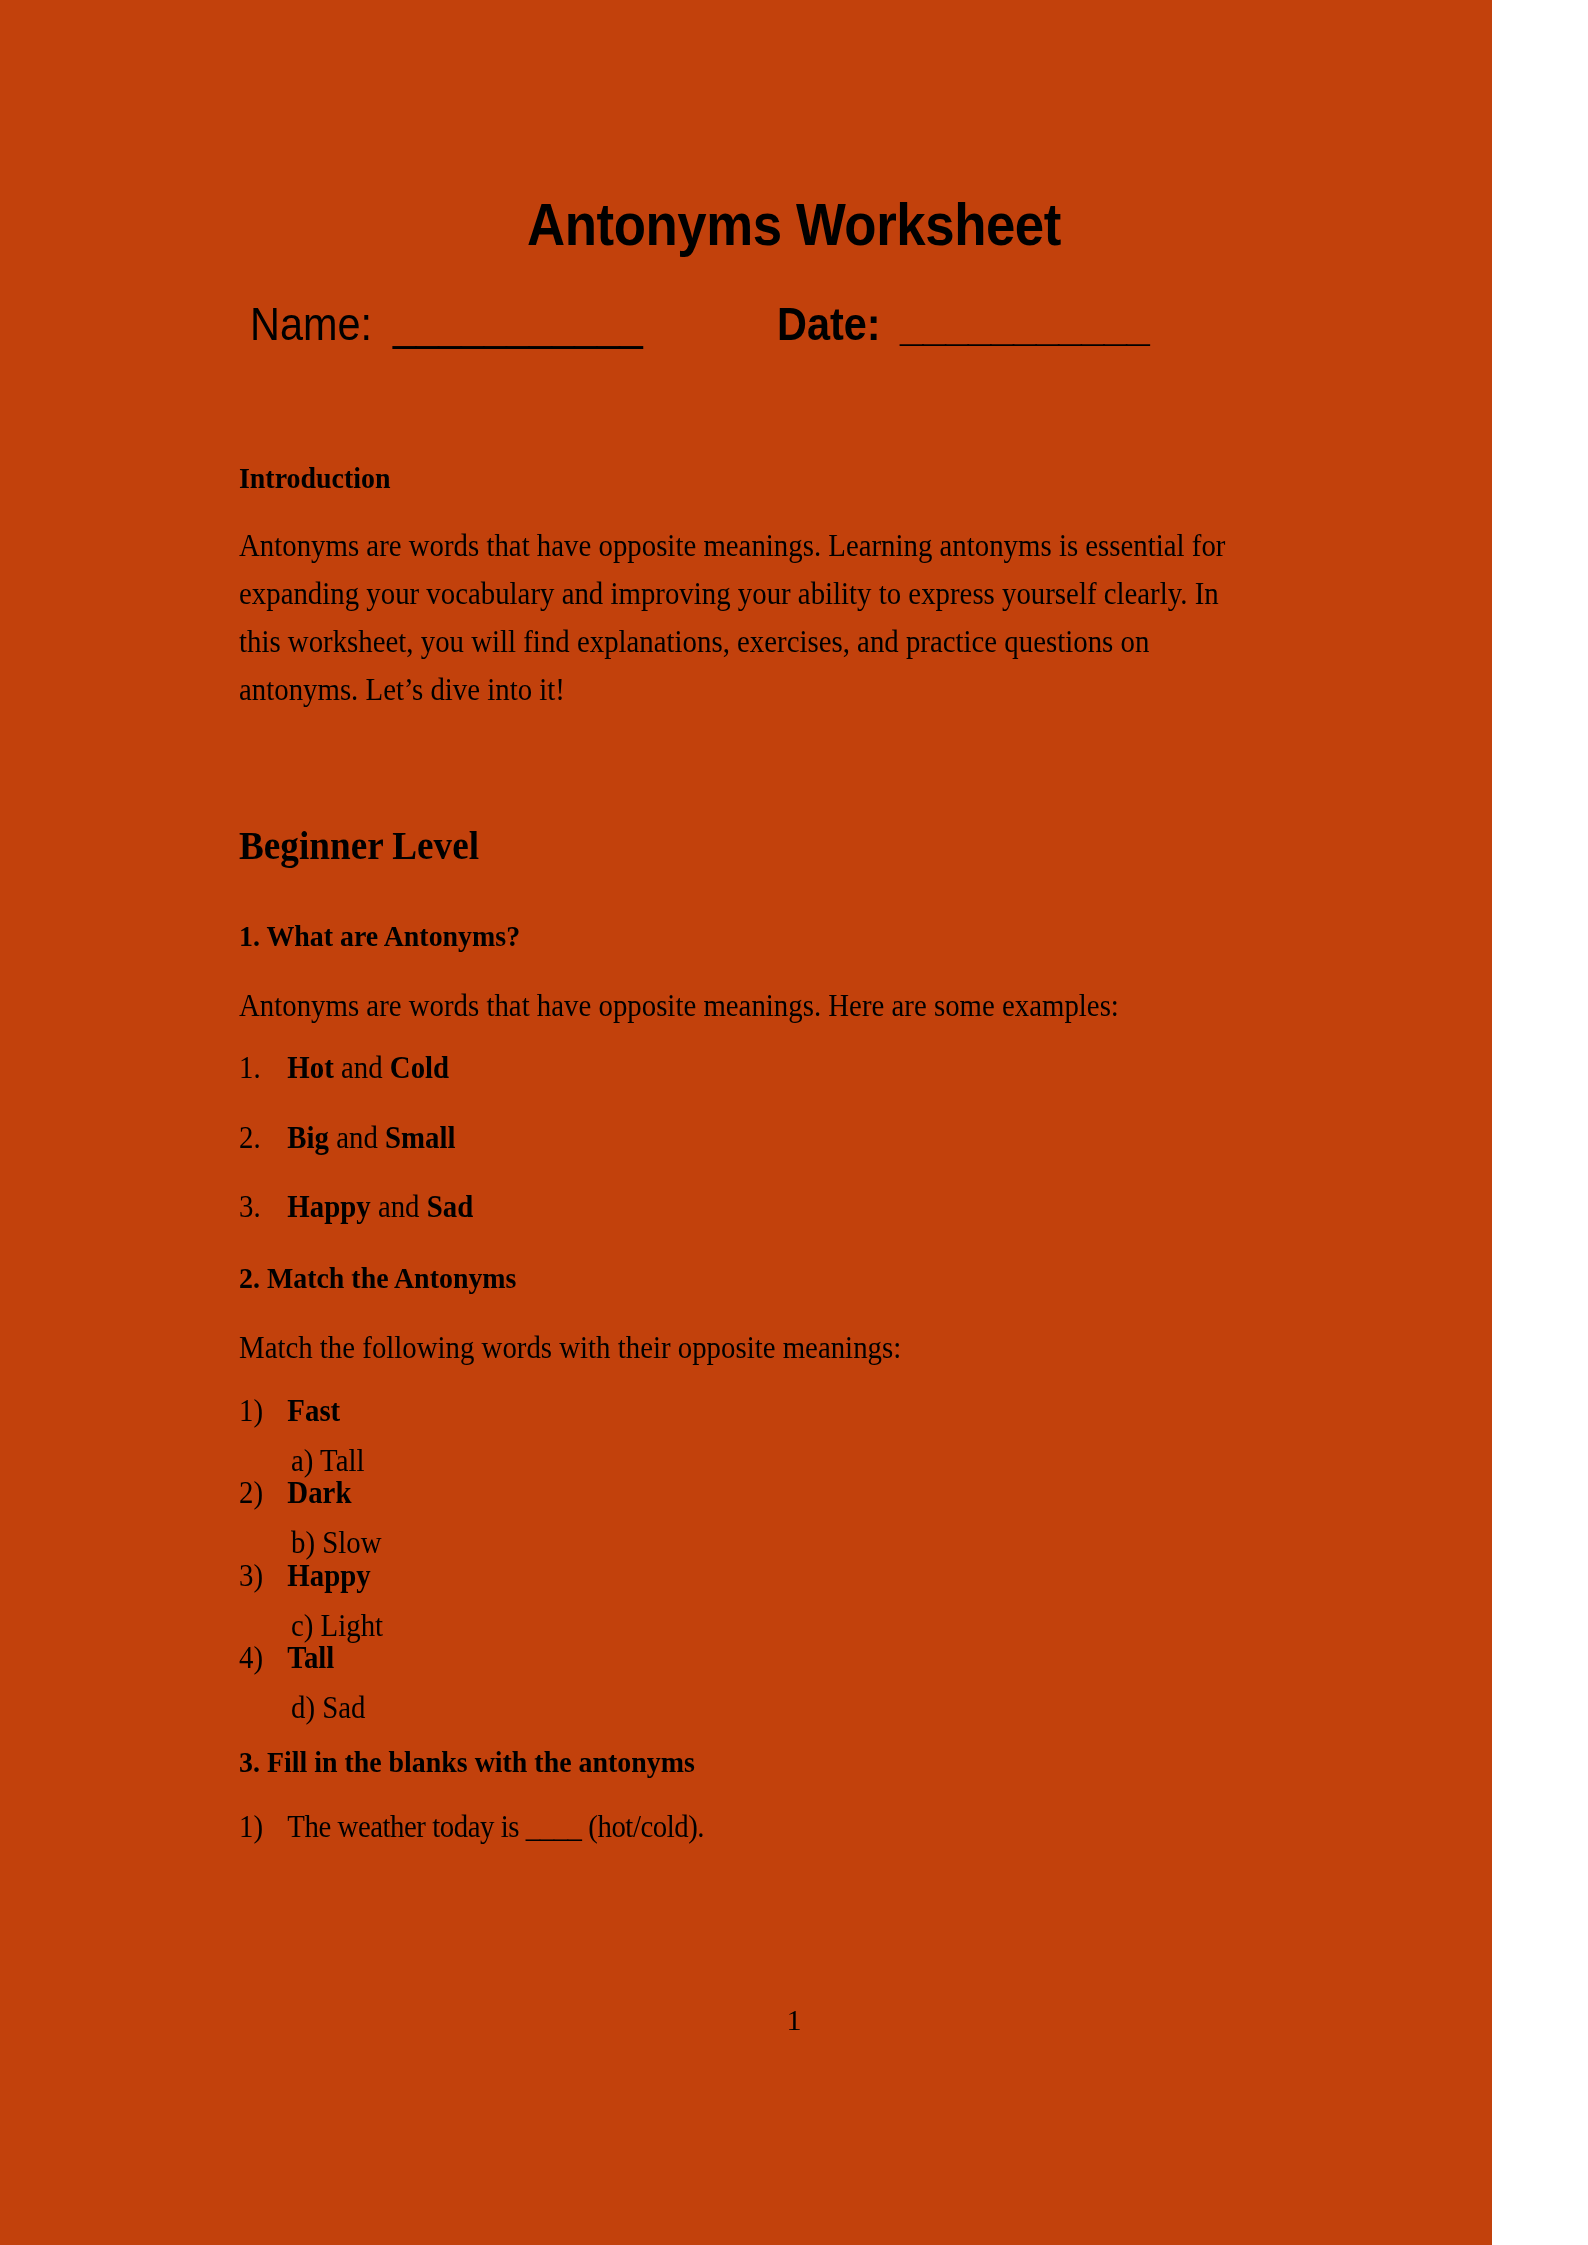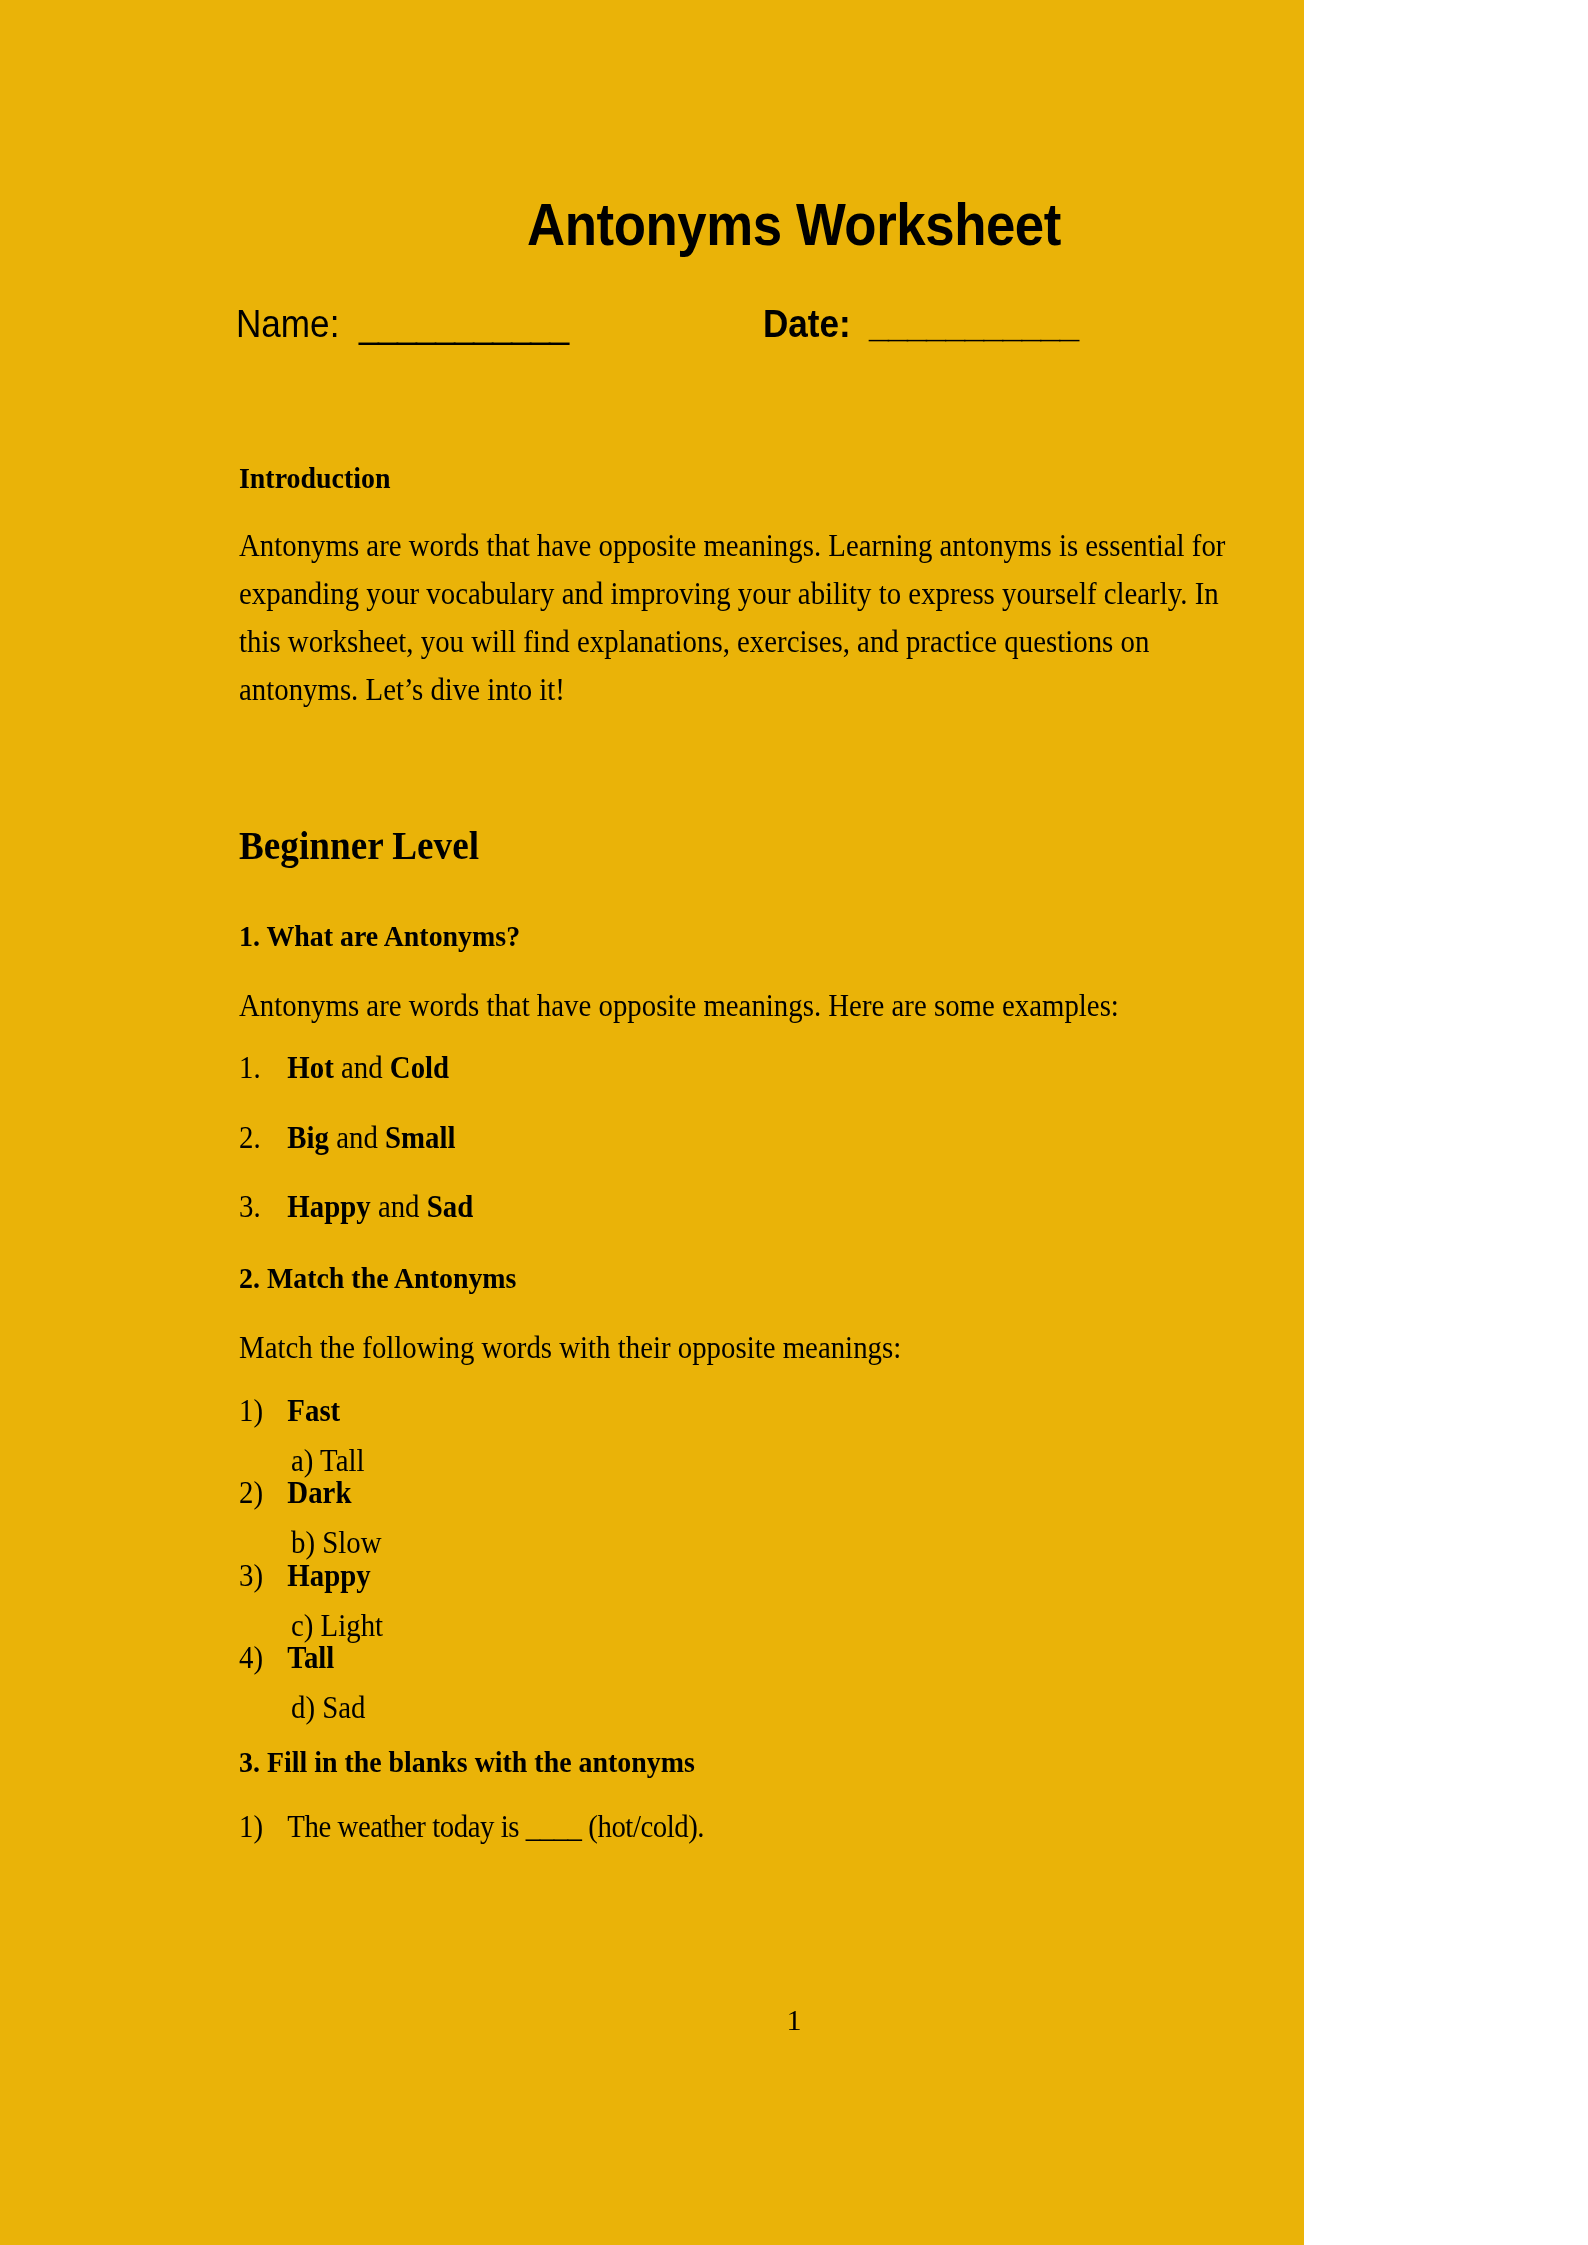--- a/index.html
+++ b/index.html
@@ -12,23 +12,23 @@
     height: 2245px;
     position: relative;
     font-family: "Liberation Serif", "DejaVu Serif", serif;
     color: #000000;
     overflow: hidden;
   }
 
   .page {
     position: absolute;
     left: 0; top: 0;
-    width: 1304px;
+    width: 1492px;
     height: 2245px;
-    background: #eab308;
+    background: #c2410c;
   }
 
   
   .doc-title {
     position: absolute;
     left: 0;
     top: 190px;
     width: 1588px;
     text-align: center;
     font-family: "Liberation Sans Narrow", "Liberation Sans", sans-serif;
@@ -37,26 +37,26 @@
     line-height: 70px;
     letter-spacing: -0.5px;
     transform: scaleX(0.88);
     transform-origin: 50% 50%;
     white-space: nowrap;
   }
 
   
   .namedate {
     position: absolute;
-    left: 236px;
+    left: 250px;
     top: 302px;
     width: 1100px;
     height: 52px;
     font-family: "Liberation Sans Narrow", "Liberation Sans", sans-serif;
-    font-size: 39px;
+    font-size: 46px;
     line-height: 44px;
     white-space: nowrap;
   }
   .nd-group { position: absolute; top: 0; display: inline-block; }
   .nd-name  { left: 0px; }
   .nd-date  { left: 527px; font-weight: bold; }
   .nd-label { display: inline-block; transform: scaleX(0.9); transform-origin: 0 50%; }
   .nd-blank {
     display: inline-block;
     margin-left: 8px;

